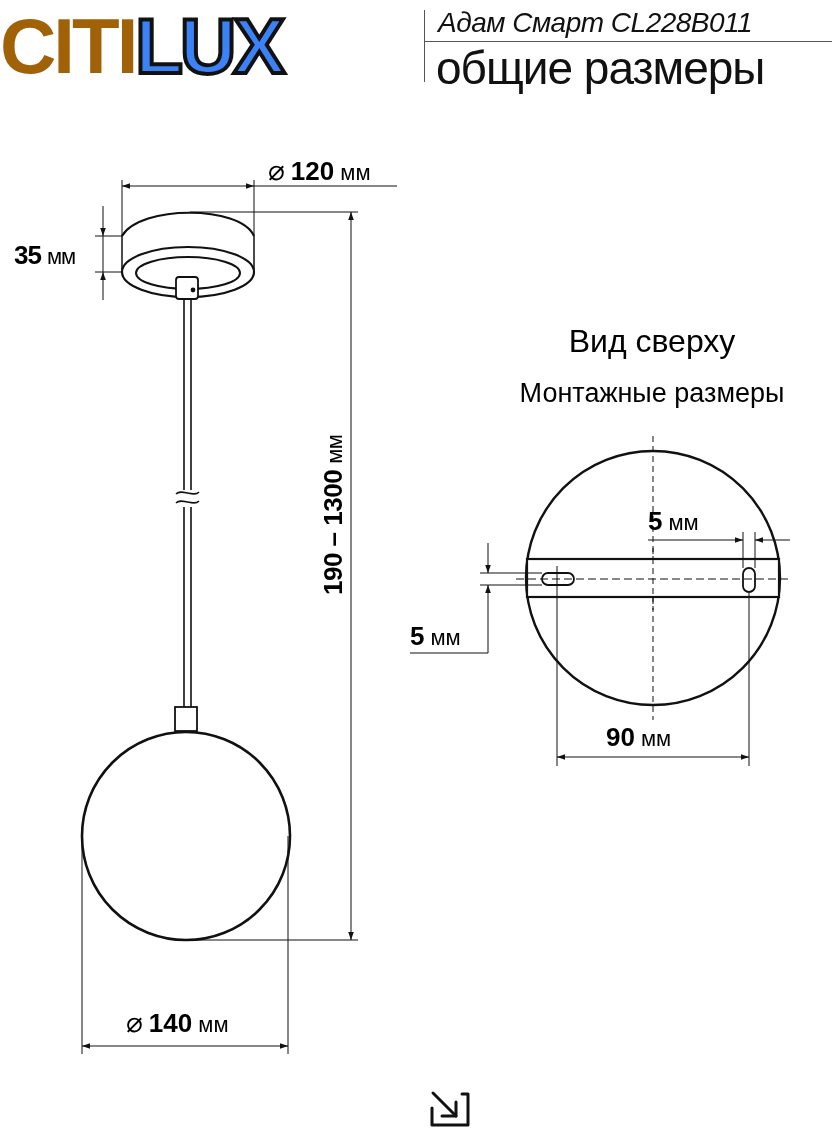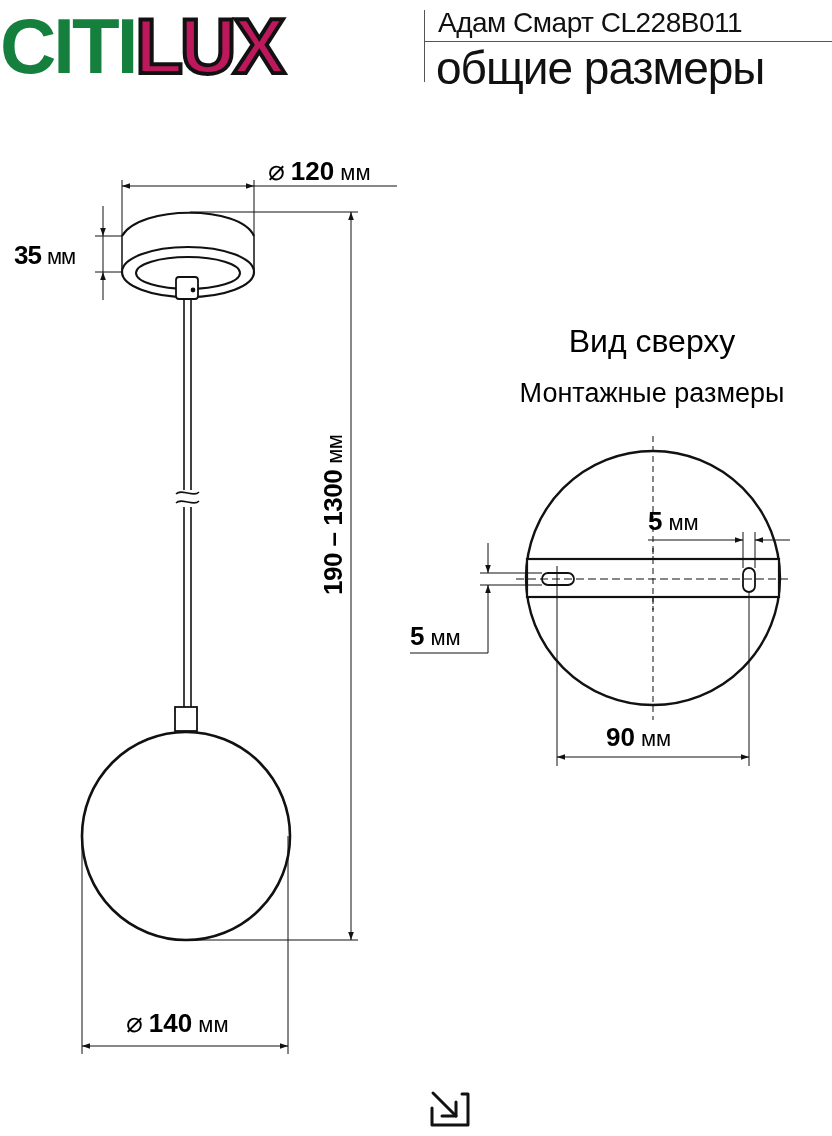--- a/index.html
+++ b/index.html
@@ -1,22 +1,22 @@
 <!DOCTYPE html>
 <html><head>
 <meta charset="utf-8">
 <style>
   html, body { margin:0; padding:0; background:#ffffff; }
   body { width:832px; height:1136px; position:relative; overflow:hidden; font-family:"Liberation Sans", sans-serif; color:#111; }
   .logo { position:absolute; left:0; top:6px; font-family:"Liberation Sans", sans-serif; font-weight:700; font-size:78px; letter-spacing:-3px; line-height:80px; }
-  .logo .solid { color:#15803d;text-align:right; }
-  .logo .outline { color:#be185d; -webkit-text-stroke:4px #111; }
+  .logo .solid { color:#a16207;text-align:right; }
+  .logo .outline { color:#3b82f6; -webkit-text-stroke:4px #111; }
   .header-divider-v { position:absolute; left:424px; top:10px; width:1px; height:72px; background:#555; }
   .header-divider-h { position:absolute; left:424px; top:41px; width:408px; height:1px; background:#555; }
-  .model { position:absolute; left:438px; top:6px; font-size:28px; letter-spacing:-0.5px; line-height:34px; }
+  .model { position:absolute; left:438px; top:6px; font-size:28px; letter-spacing:-0.5px; line-height:34px;font-style:italic; }
   .subtitle { position:absolute; left:436px; top:42px; font-size:46px; letter-spacing:-1px; line-height:52px; }
   svg.drawing { position:absolute; left:0; top:0; }
   .lbl { font-family:"Liberation Sans", sans-serif; }
   .footer { position:absolute; left:428px; top:1088px; display:flex; align-items:center; gap:10px; }
   .footer-text { font-size:27px; font-weight:700; letter-spacing:-0.2px; }
 </style>
 </head>
 <body>
 
 <div class="logo">

